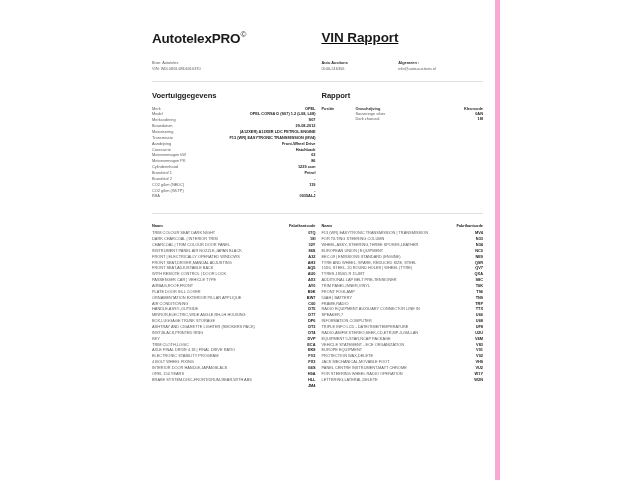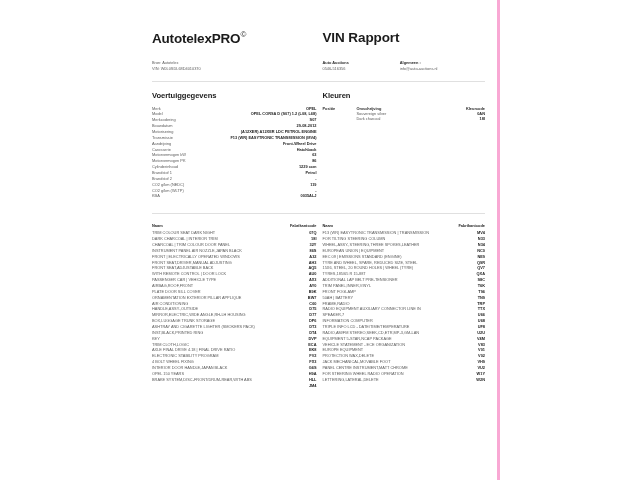--- a/index.html
+++ b/index.html
@@ -7,30 +7,30 @@
     width: 640px; height: 480px;
     background: #ffffff;
     font-family: "Liberation Sans", sans-serif;
     overflow: hidden;
   }
   #page {
     position: absolute;
     left: 140px; top: 0;
     width: 360px; height: 480px;
     background: #ffffff;
-    border-right: 3px solid #f9a8d4;
+    border-right: 5px solid #f9a8d4;
     padding: 0 12px;
   }
   .gutter-left  { position:absolute; left:0;   top:0; width:140px; height:480px; background:#ffffff; }
   .gutter-right { position:absolute; left:501px; top:0; width:139px; height:480px; background:#ffffff; }
 
   
   .hdr { display:flex; padding-top: 30px; }
   .hdr-left  { width: 172px; }
-  .hdr-right { width: 164px; }
+  .hdr-right { width: 164px; text-decoration: underline; }
   .brand {
     font-size: 13.5px; font-weight: bold; letter-spacing: -0.2px;
     color: #1b1b1b;
   }
   .brand sup { font-size: 8px; vertical-align: super; font-weight: normal; }
   .rapport { font-size: 13.5px; font-weight: bold; color:#1b1b1b; letter-spacing:-0.1px;}
 
   .meta { margin-top: 14px; display:flex; font-size:3.9px; color:#5d5d5d; line-height:1.55; }
   .meta .col { }
   .meta .c1 { width: 172px; }
@@ -178,21 +178,21 @@
               <td class="val">-</td>
             </tr>
             <tr>
               <td class="lbl">KBA</td>
               <td class="val">0035ALJ</td>
             </tr>
           </tbody>
       </table>
     </div>
     <div class="col-b">
-      <h2 class="sec">Kleuren</h2>
+      <h2 class="sec">Rapport</h2>
       <table class="kl">
         <thead>
           <tr>
             <th class="c-pos">Positie</th>
             <th class="c-desc">Omschrijving</th>
             <th class="r">Kleurcode</th>
           </tr>
         </thead>
         <tbody id="colors-rows">
             <tr>

